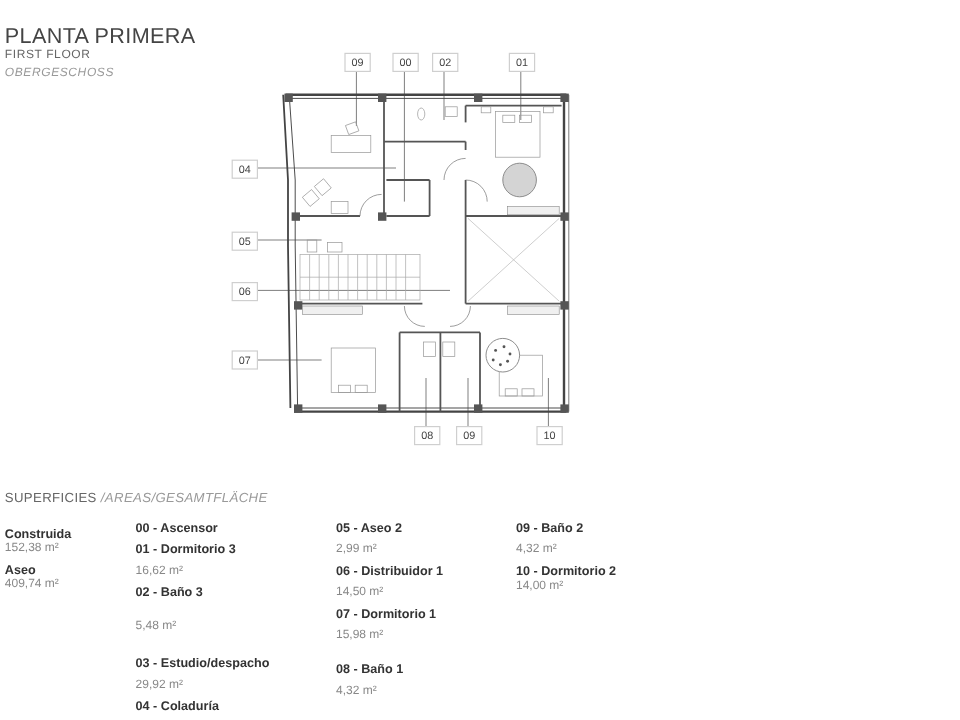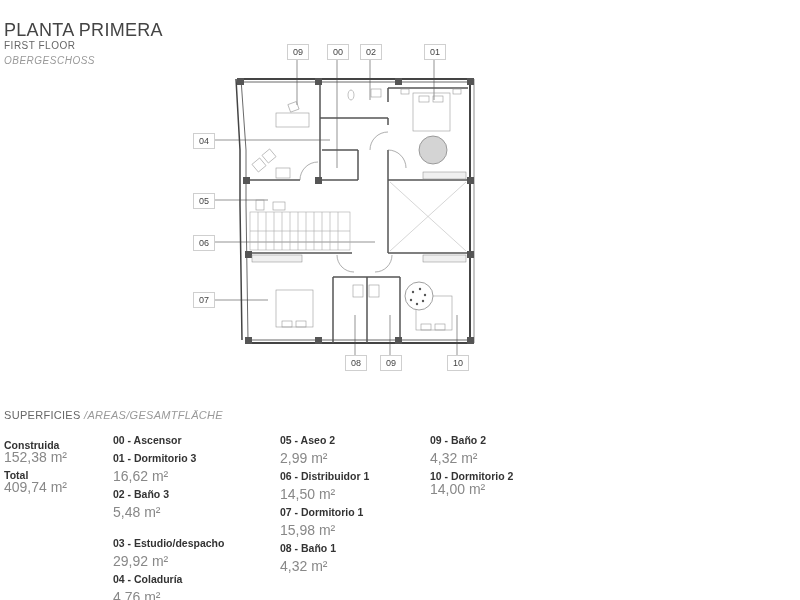--- a/index.html
+++ b/index.html
@@ -7,21 +7,21 @@
   .title-block { position:absolute; left:4px; top:22px; }
   .t1 { font-size:18px; color:#444; letter-spacing:0.3px; line-height:16px; }
   .t2 { font-size:10px; color:#666; letter-spacing:0.5px; line-height:15px; }
   .t3 { font-size:10px; color:#999; font-style:italic; letter-spacing:0.5px; line-height:15px; }
   .plan { position:absolute; left:0; top:0; width:800px; height:400px; }
   .tag { position:absolute; width:20px; height:14px; border:1px solid #cfcfcf; background:#fff; font-size:9px; color:#444; text-align:center; line-height:14px; }
   .areas-head { position:absolute; left:4px; top:409px; font-size:11px; color:#666; letter-spacing:0.3px; }
   .areas-head .it { font-style:italic; color:#999; }
   .col { position:absolute; }
   .lbl { font-size:10.5px; font-weight:bold; color:#333; line-height:16px; height:16px; }
-  .val { font-size:14px; color:#888; line-height:16px; height:16px; }
+  .val { font-size:10px; color:#888; line-height:16px; height:16px; }
 </style>
 </head>
 <body>
 
 <div class="title-block">
   <div class="t1">PLANTA PRIMERA</div>
   <div class="t2">FIRST FLOOR</div>
   <div class="t3">OBERGESCHOSS</div>
 </div>
 
@@ -186,44 +186,44 @@
   <div class="tag" style="left:447px;top:355px">10</div>
 </div>
 
 <div class="areas-head">
   <span>SUPERFICIES</span><span class="it"> /</span><span class="it">AREAS</span><span class="it">/</span><span class="it">GESAMTFLÄCHE</span>
 </div>
 
 <div class="col" style="left:4px;top:437px">
   <div class="lbl">Construida</div>
   <div class="val" style="margin-top:-4px">152,38 m²</div>
-  <div class="lbl" style="margin-top:2px">Total</div>
+  <div class="lbl" style="margin-top:2px">Aseo</div>
   <div class="val" style="margin-top:-4px">409,74 m²</div>
 </div>
 
 <div class="col" style="left:113px;top:432px">
   <div class="lbl">00 - Ascensor</div>
   <div class="lbl" style="margin-top:2px">01 - Dormitorio 3</div>
   <div class="val" style="margin-top:2px">16,62 m²</div>
   <div class="lbl" style="margin-top:2px">02 - Baño 3</div>
-  <div class="val" style="margin-top:2px">5,48 m²</div>
+  <div class="val" style="margin-top:12px">5,48 m²</div>
   <div class="lbl" style="margin-top:15px">03 - Estudio/despacho</div>
   <div class="val" style="margin-top:2px">29,92 m²</div>
   <div class="lbl" style="margin-top:2px">04 - Coladuría</div>
   <div class="val" style="margin-top:2px">4,76 m²</div>
 </div>
 
 <div class="col" style="left:280px;top:432px">
   <div class="lbl">05 - Aseo 2</div>
   <div class="val" style="margin-top:2px">2,99 m²</div>
   <div class="lbl" style="margin-top:2px">06 - Distribuidor 1</div>
   <div class="val" style="margin-top:2px">14,50 m²</div>
   <div class="lbl" style="margin-top:2px">07 - Dormitorio 1</div>
   <div class="val" style="margin-top:2px">15,98 m²</div>
-  <div class="lbl" style="margin-top:2px">08 - Baño 1</div>
+  <div class="lbl" style="margin-top:12px">08 - Baño 1</div>
   <div class="val" style="margin-top:2px">4,32 m²</div>
 </div>
 
 <div class="col" style="left:430px;top:432px">
   <div class="lbl">09 - Baño 2</div>
   <div class="val" style="margin-top:2px">4,32 m²</div>
   <div class="lbl" style="margin-top:2px">10 - Dormitorio 2</div>
   <div class="val" style="margin-top:-3px">14,00 m²</div>
 </div>
 

